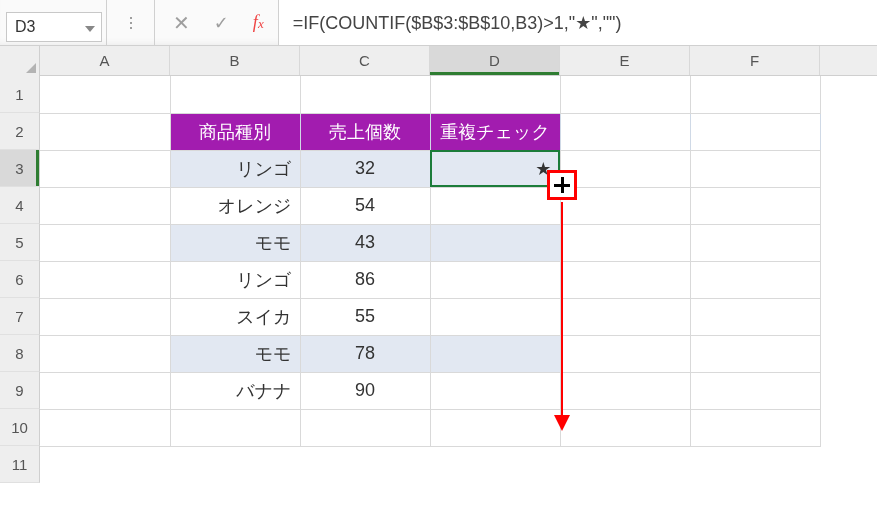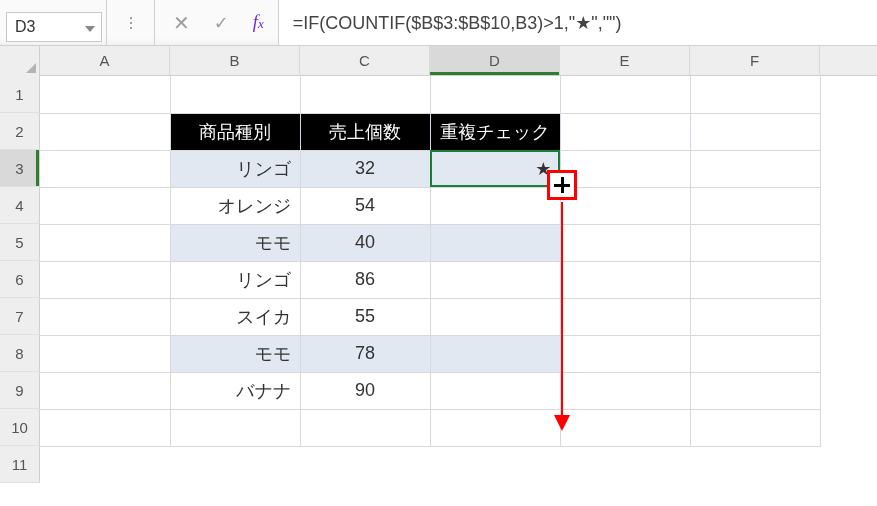--- a/index.html
+++ b/index.html
@@ -60,21 +60,21 @@
     padding: 0 14px 0 18px;
     border-right: 1px solid #d0d0d0;
     color: #9e9e9e;
     font-size: 20px;
   }
   .fx-controls .x { font-family: Georgia, serif; }
   .fx-controls .check { font-size: 18px; }
   .fx-controls .fx {
     font-style: italic;
     font-family: Georgia, "Times New Roman", serif;
-    color: #6d28d9;
+    color: #ef4444;
     font-size: 18px;
   }
   .formula-input {
     flex: 1;
     display: flex;
     align-items: center;
     padding-left: 14px;
     font-size: 18px;
     color: #444;
     background: #fff;
@@ -143,21 +143,21 @@
     width:130px;
     height:37px;
     border-right:1px solid #d9d9d9;
     border-bottom:1px solid #d9d9d9;
     padding:0 8px;
     vertical-align:middle;
     font-size:18px;
     color:#333;
   }
   tr.header-row td {
-    background:#000000;
+    background:#a21caf;
     color:#fff;
     text-align:center;
     font-weight:500;
     border-right:1px solid #cfd9e6;
   }
   tr.band td { background:#e2e8f2; }
   td.num { text-align:center; }
   td.txt { text-align:right; }
 
   
@@ -288,21 +288,21 @@
           <td class="txt">オレンジ</td>
           <td class="num">54</td>
           <td class="txt"></td>
           <td></td>
           <td></td>
         </tr>
 
         <tr class="band">
           <td style="background:#fff"></td>
           <td class="txt">モモ</td>
-          <td class="num">40</td>
+          <td class="num">43</td>
           <td class="txt"></td>
           <td style="background:#fff"></td>
           <td style="background:#fff"></td>
         </tr>
 
         <tr>
           <td></td>
           <td class="txt">リンゴ</td>
           <td class="num">86</td>
           <td class="txt"></td>

